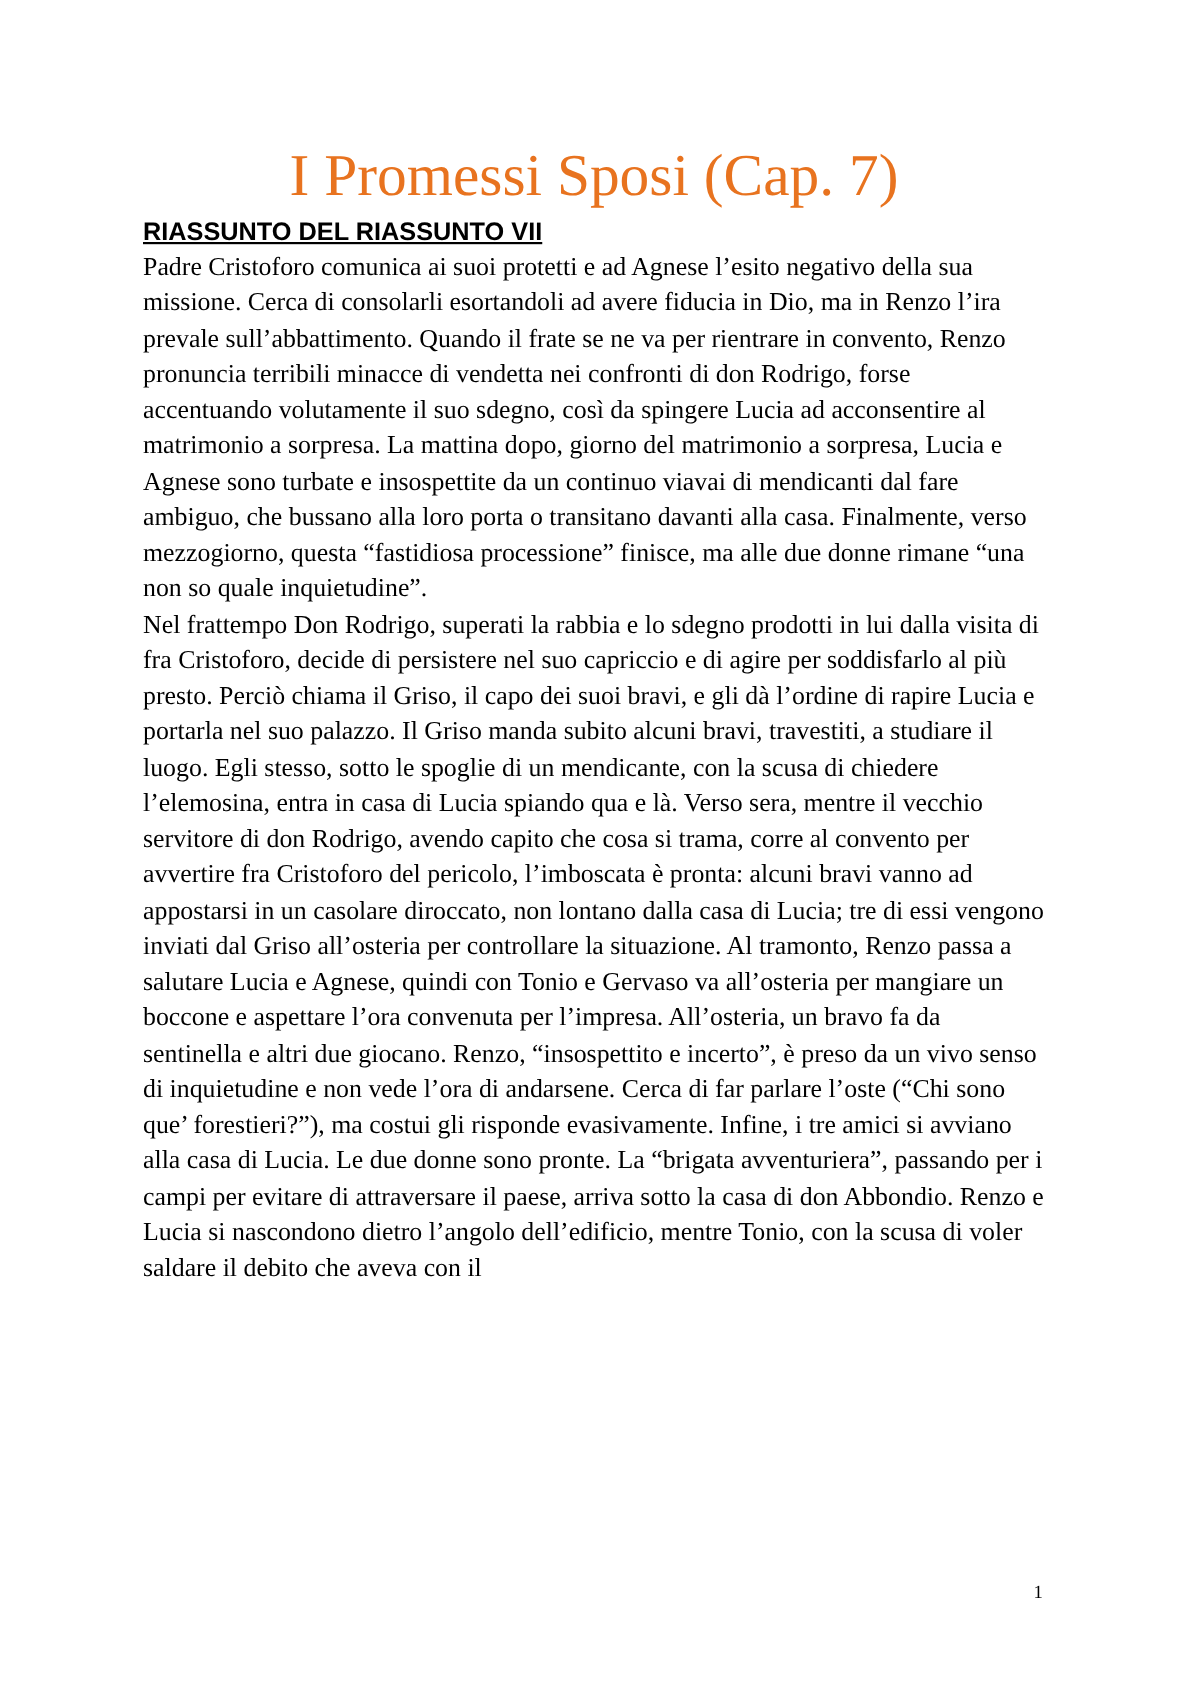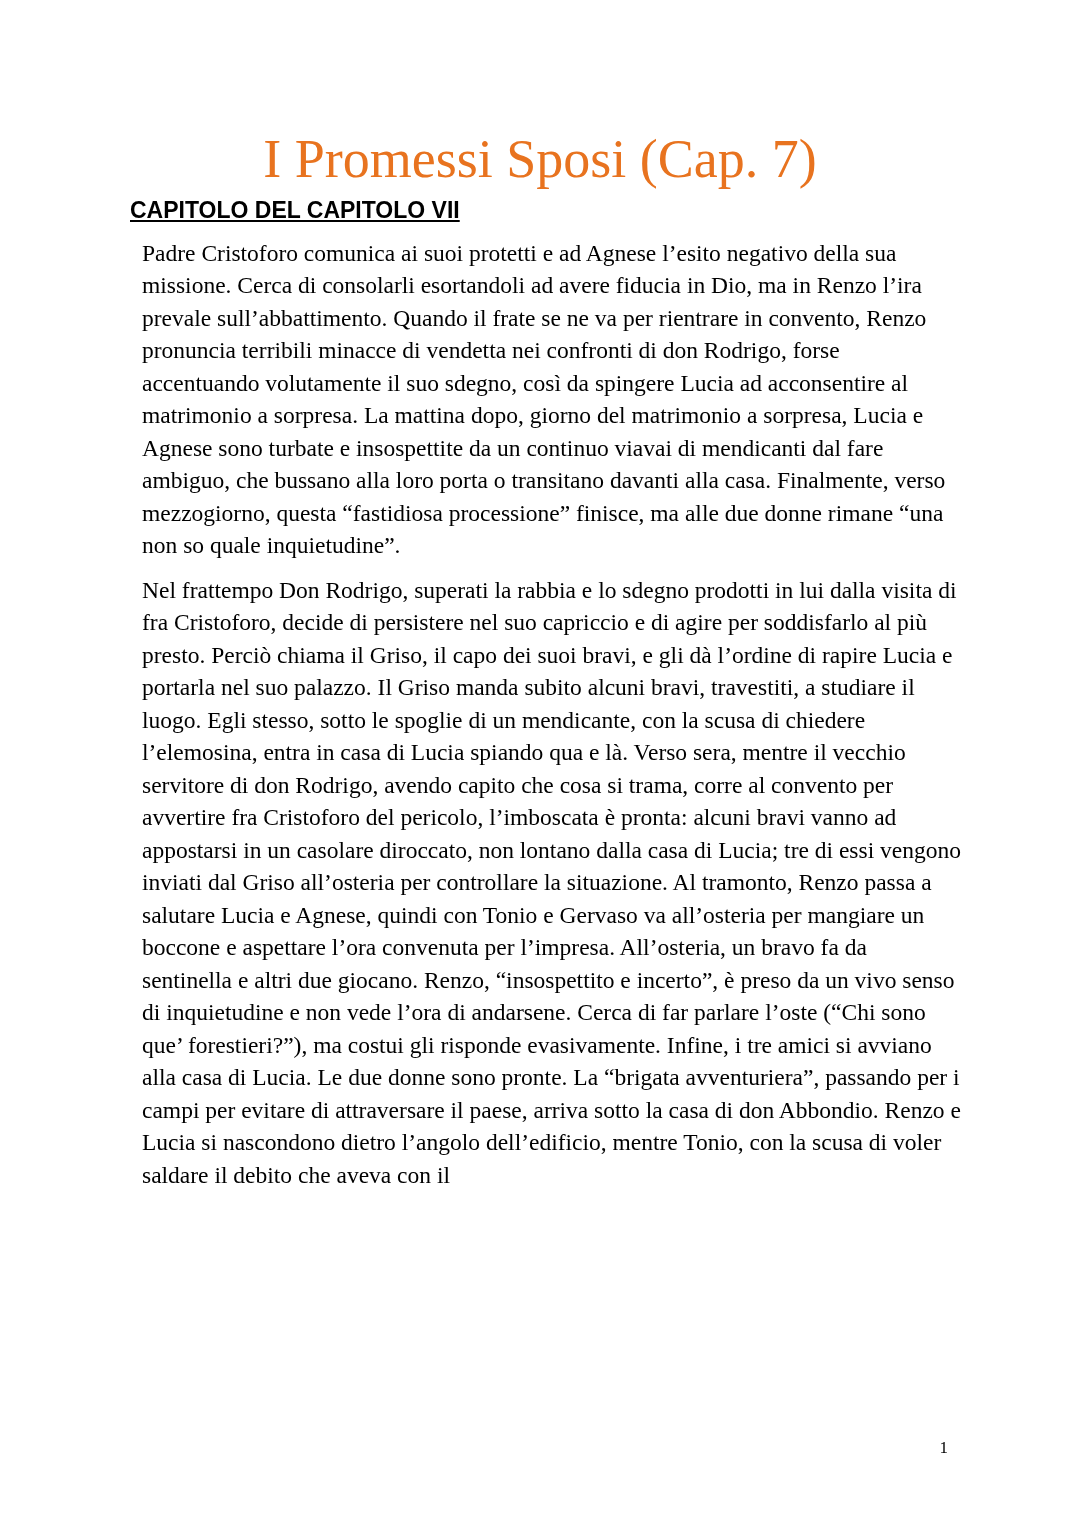--- a/index.html
+++ b/index.html
@@ -34,40 +34,40 @@
     line-height: 1.25;
     text-decoration: underline;
     color: #000000;
     margin: 0 0 2px 0;
   }
   .body-text p {
     font-family: "Liberation Serif", serif;
     font-size: 23.5px;
     line-height: 32.5px;
     color: #000000;
-    margin: 12px;
+    margin: 0;
     text-align: left;
     width: 820px;
   }
   .page-number {
     position: absolute;
     right: 132px;
     top: 1438px;
     font-family: "Liberation Serif", serif;
     font-size: 17px;
     color: #000000;
   }
 </style>
 </head>
 <body>
 
 <div class="page">
   <h1 class="doc-title" style="color: rgb(232, 115, 31);">I Promessi Sposi (Cap. 7)</h1>
 
-  <h2 class="section-heading">CAPITOLO DEL CAPITOLO VII</h2>
+  <h2 class="section-heading">RIASSUNTO DEL RIASSUNTO VII</h2>
 
   <div class="body-text">
     <p>Padre Cristoforo comunica ai suoi protetti e ad Agnese l’esito negativo della sua missione. Cerca di consolarli esortandoli ad avere fiducia in Dio, ma in Renzo l’ira prevale sull’abbattimento. Quando il frate se ne va per rientrare in convento, Renzo pronuncia terribili minacce di vendetta nei confronti di don Rodrigo, forse accentuando volutamente il suo sdegno, così da spingere Lucia ad acconsentire al matrimonio a sorpresa. La mattina dopo, giorno del matrimonio a sorpresa, Lucia e Agnese sono turbate e insospettite da un continuo viavai di mendicanti dal fare ambiguo, che bussano alla loro porta o transitano davanti alla casa. Finalmente, verso mezzogiorno, questa “fastidiosa processione” finisce, ma alle due donne rimane “una non so quale inquietudine”.</p>
     <p>Nel frattempo Don Rodrigo, superati la rabbia e lo sdegno prodotti in lui dalla visita di fra Cristoforo, decide di persistere nel suo capriccio e di agire per soddisfarlo al più presto. Perciò chiama il Griso, il capo dei suoi bravi, e gli dà l’ordine di rapire Lucia e portarla nel suo palazzo. Il Griso manda subito alcuni bravi, travestiti, a studiare il luogo. Egli stesso, sotto le spoglie di un mendicante, con la scusa di chiedere l’elemosina, entra in casa di Lucia spiando qua e là. Verso sera, mentre il vecchio servitore di don Rodrigo, avendo capito che cosa si trama, corre al convento per avvertire fra Cristoforo del pericolo, l’imboscata è pronta: alcuni bravi vanno ad appostarsi in un casolare diroccato, non lontano dalla casa di Lucia; tre di essi vengono inviati dal Griso all’osteria per controllare la situazione. Al tramonto, Renzo passa a salutare Lucia e Agnese, quindi con Tonio e Gervaso va all’osteria per mangiare un boccone e aspettare l’ora convenuta per l’impresa. All’osteria, un bravo fa da sentinella e altri due giocano. Renzo, “insospettito e incerto”, è preso da un vivo senso di inquietudine e non vede l’ora di andarsene. Cerca di far parlare l’oste (“Chi sono que’ forestieri?”), ma costui gli risponde evasivamente. Infine, i tre amici si avviano alla casa di Lucia. Le due donne sono pronte. La “brigata avventuriera”, passando per i campi per evitare di attraversare il paese, arriva sotto la casa di don Abbondio. Renzo e Lucia si nascondono dietro l’angolo dell’edificio, mentre Tonio, con la scusa di voler saldare il debito che aveva con il</p>
   </div>
 
   <div class="page-number">1</div>
 </div>
 
 </body></html>

